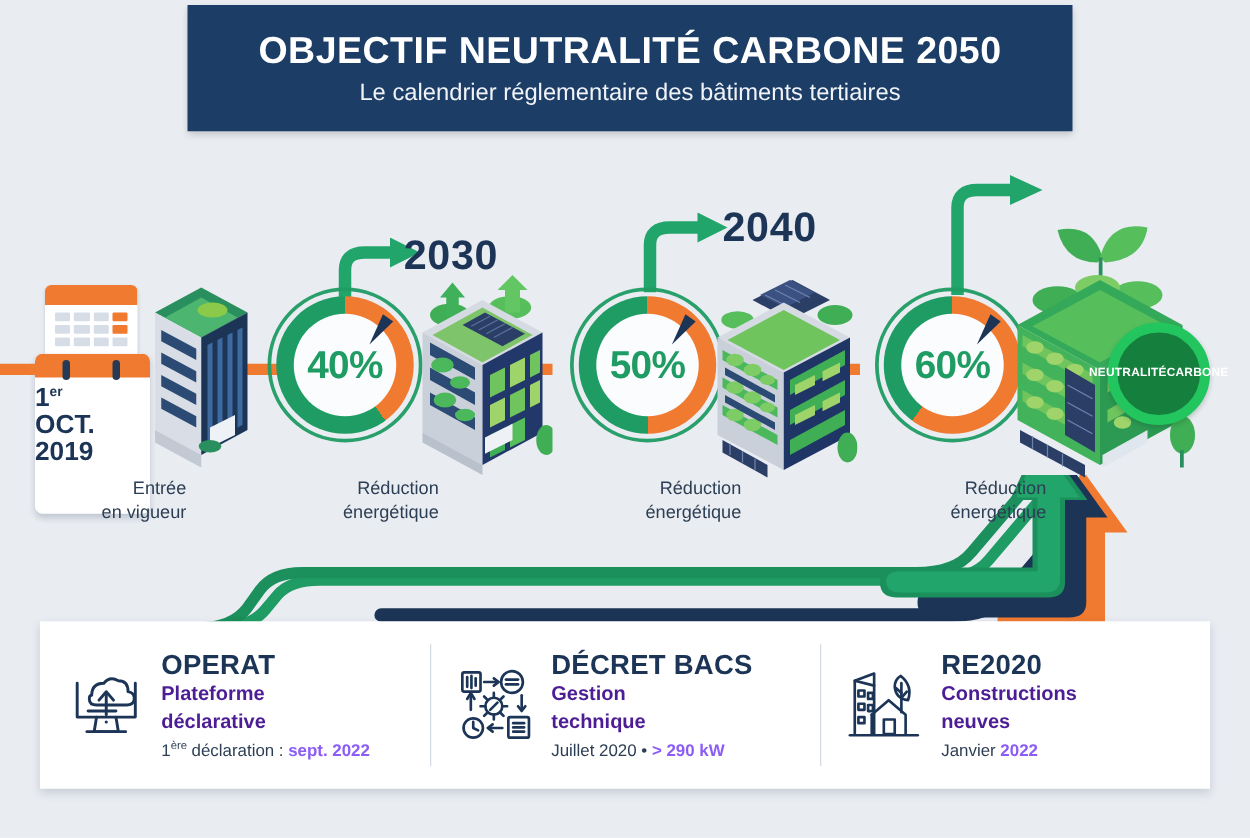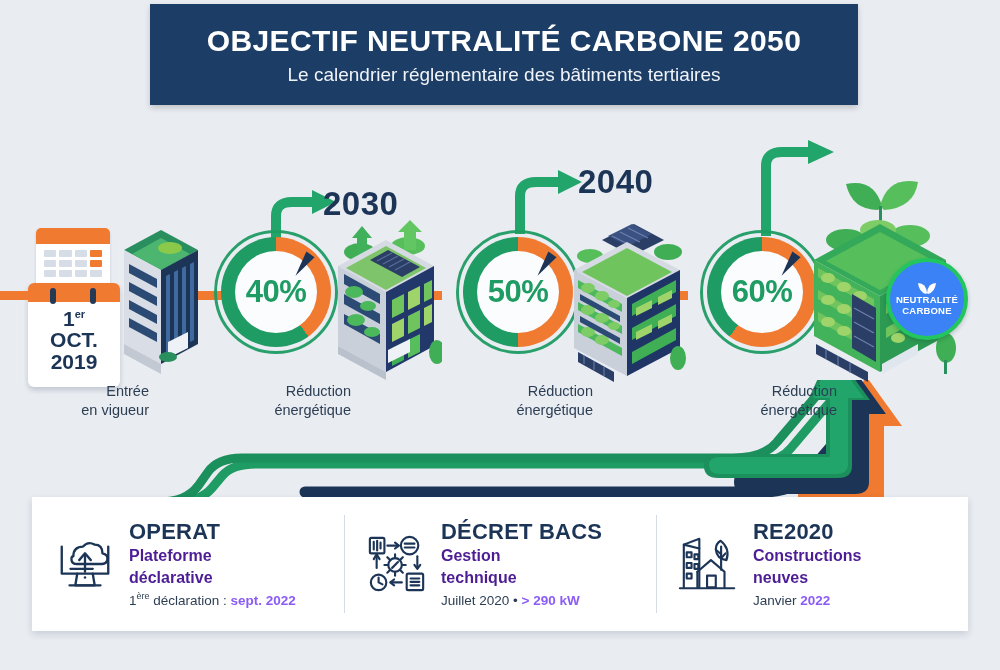--- a/index.html
+++ b/index.html
@@ -39,23 +39,23 @@
     position:absolute; left:36px; top:228px; width:74px; height:66px;
     background:#ffffff; border-radius:5px; box-shadow:0 2px 3px rgba(30,50,80,.16);
     overflow:hidden;
   }
   .cal-back .top{ height:16px; background:#f07a30; }
   .cal-grid{ padding:6px 8px 0 8px; display:grid; grid-template-columns:repeat(4,1fr); gap:3px;}
   .cal-grid i{ display:block; height:7px; background:#d7dde6; border-radius:1px;}
   .cal-grid i.hl{ background:#f07a30; }
 
   .cal-front{
-    position:absolute; left:28px; top:283px; width:92px; height:104px;
+    position:absolute; left:28px; top:283px; width:92px; height:128px;
     background:#ffffff; border-radius:6px; box-shadow:0 3px 5px rgba(30,50,80,.2);
-    overflow:hidden; text-align:center;
+    overflow:hidden; 
   }
   .cal-front .top{ height:19px; background:#f07a30; }
   .cal-day{ color:#1c3557; font-weight:bold; font-size:21px; margin-top:6px; line-height:1.02;}
   .cal-day sup{ font-size:11px; }
   .cal-mon{ color:#1c3557; font-weight:bold; font-size:21px; line-height:1.05;}
   .cal-yr{ color:#1c3557; font-weight:bold; font-size:21px; line-height:1.05;}
   .cal-ring{ position:absolute; top:5px; width:6px; height:16px; background:#273a55; border-radius:3px;}
 
   
   .oline{ position:absolute; height:9px; background:#f07a30; }
@@ -104,22 +104,22 @@
   .card .txt{ display:flex; flex-direction:column; }
   .card .t1{ color:#1c3557; font-size:22px; font-weight:bold; letter-spacing:.2px; line-height:1.1;}
   .card .t2{ color:#4c1d95; font-size:16px; font-weight:bold; line-height:1.18; margin-top:3px;}
   .card .t3{ color:#2c3e54; font-size:13.5px; margin-top:3px; white-space:nowrap;}
   .card .t3 sup{ font-size:9px; }
   .hl-orange{ color:#8b5cf6; font-weight:bold; }
 
   
   .badge{
     position:absolute; left:886px; top:258px; width:82px; height:82px; border-radius:50%;
-    background:#3b82f6; border:4px solid #22c55e;
-    display:flex; flex-direction:column; align-items:center; justify-content:center;
+    background:#15803d; border:8px solid #22c55e;
+    display:flex; flex-direction:row; align-items:center; justify-content:center;
     box-shadow:0 2px 4px rgba(20,60,40,.25);
   }
   .badge .bt{ color:#ffffff; font-size:9.5px; font-weight:bold; line-height:1.14; text-align:center; letter-spacing:.2px;}
 </style>
 </head>
 <body>
 
 <div id="stage">
 
   <div class="header-bar">

